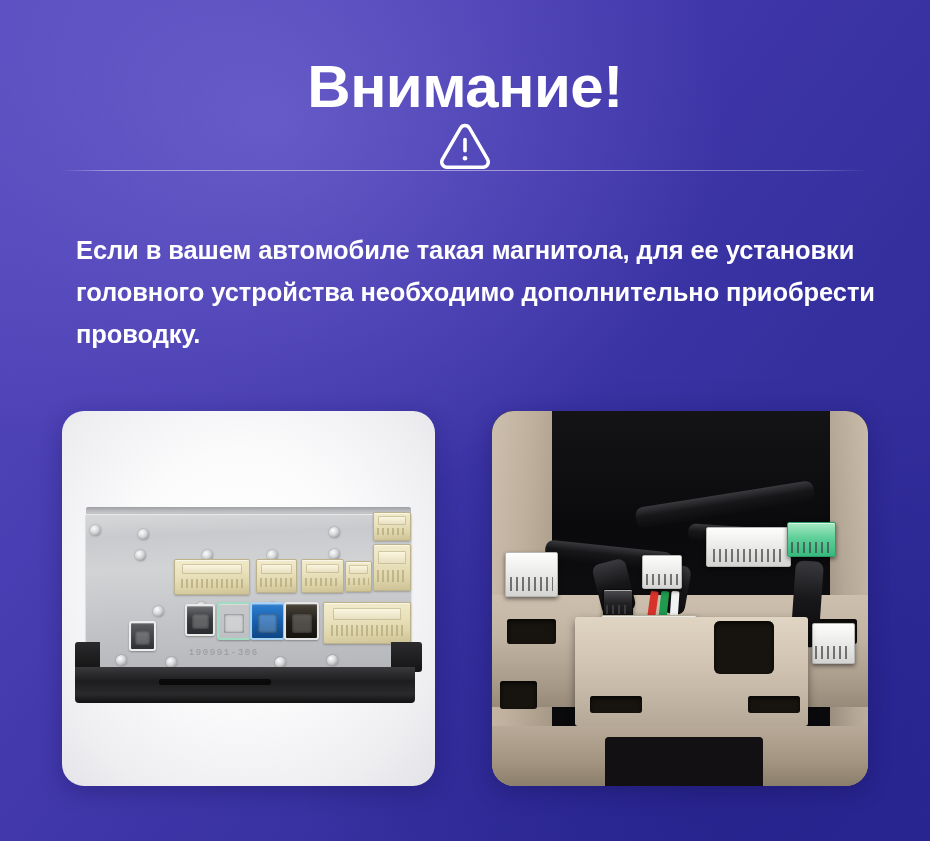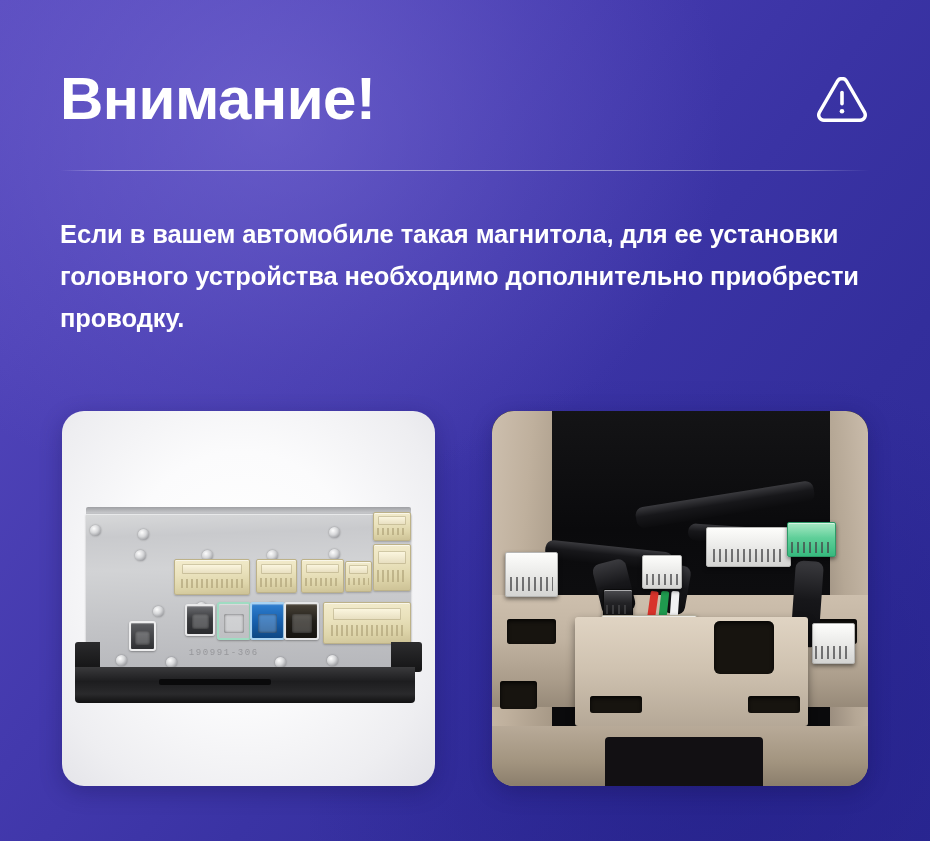--- a/index.html
+++ b/index.html
@@ -50,20 +50,21 @@
   
   .header-row {
     position: absolute;
     left: 60px;
     top: 56px;
     width: 810px;
     height: 86px;
     display: flex;
     align-items: center;
     justify-content: space-between;
+    flex-direction: column;
   }
   .title {
     color: #ffffff;
     font-size: 60px;
     line-height: 62px;
     font-weight: 700;
     letter-spacing: -0.5px;
     white-space: nowrap;
     margin: 0;
   }
@@ -87,21 +88,21 @@
   .body-copy {
     position: absolute;
     left: 60px;
     top: 213px;
     width: 820px;
     color: #ffffff;
     font-size: 25.5px;
     line-height: 42px;
     font-weight: 700;
     letter-spacing: -0.1px;
-    margin: 0;
+    margin: 16px;
   }
 
   
   .cards {
     position: absolute;
     left: 62px;
     top: 411px;
   }
   .card {
     position: absolute;

